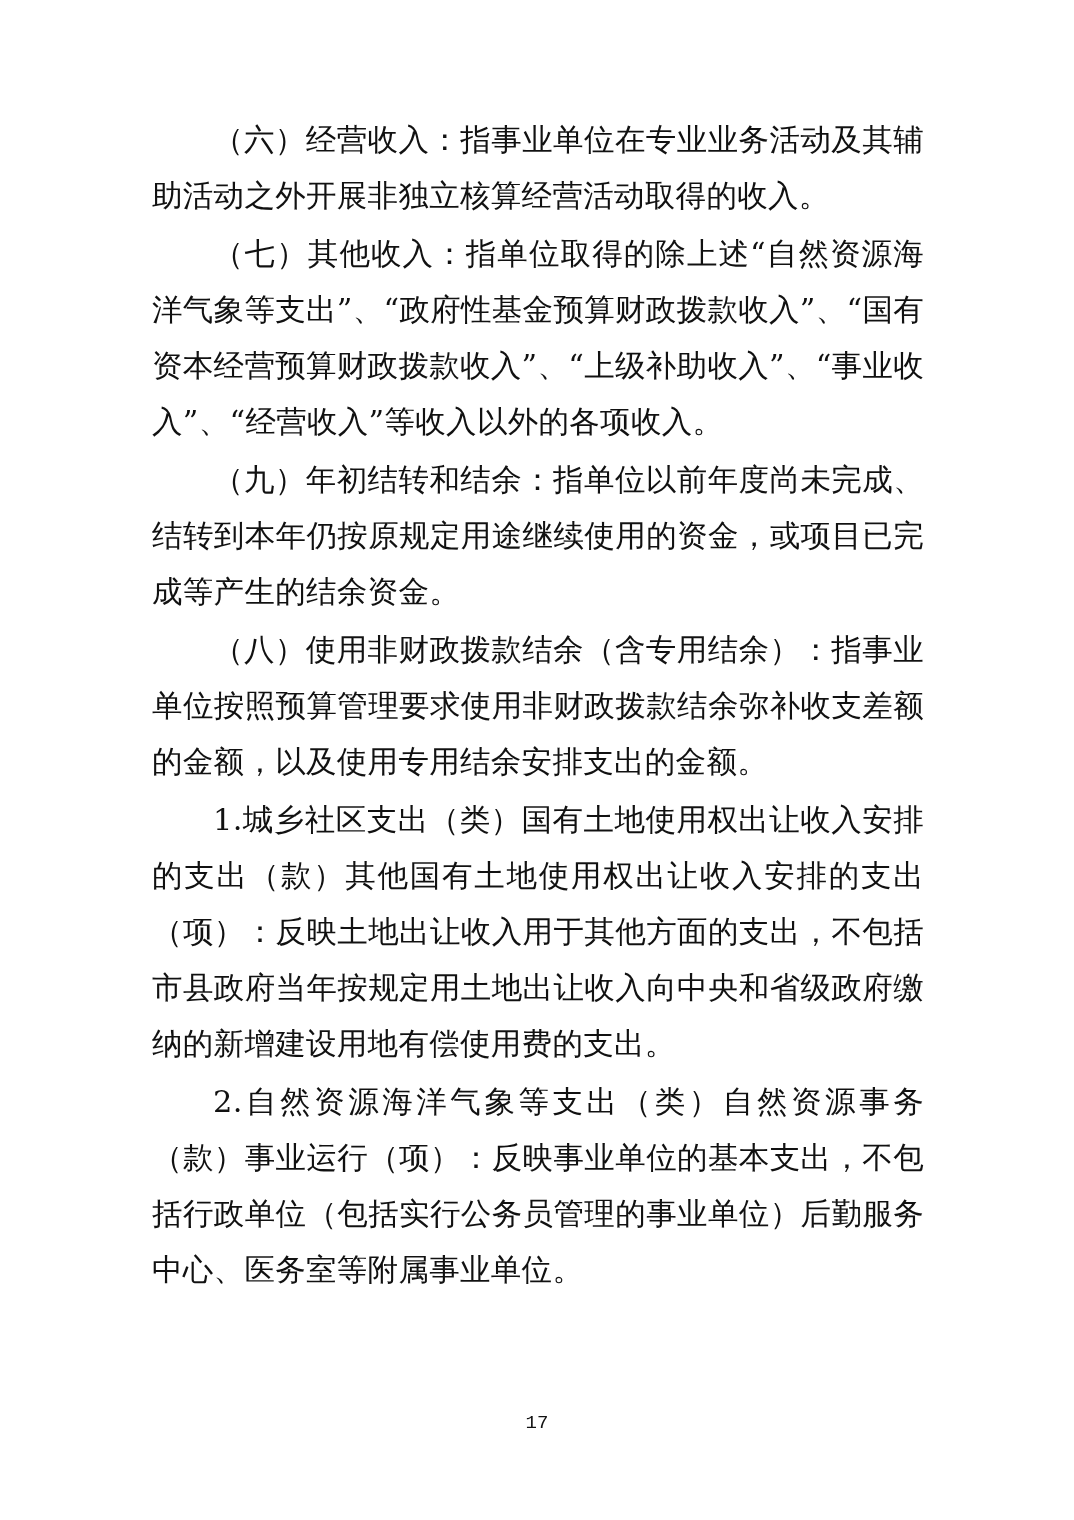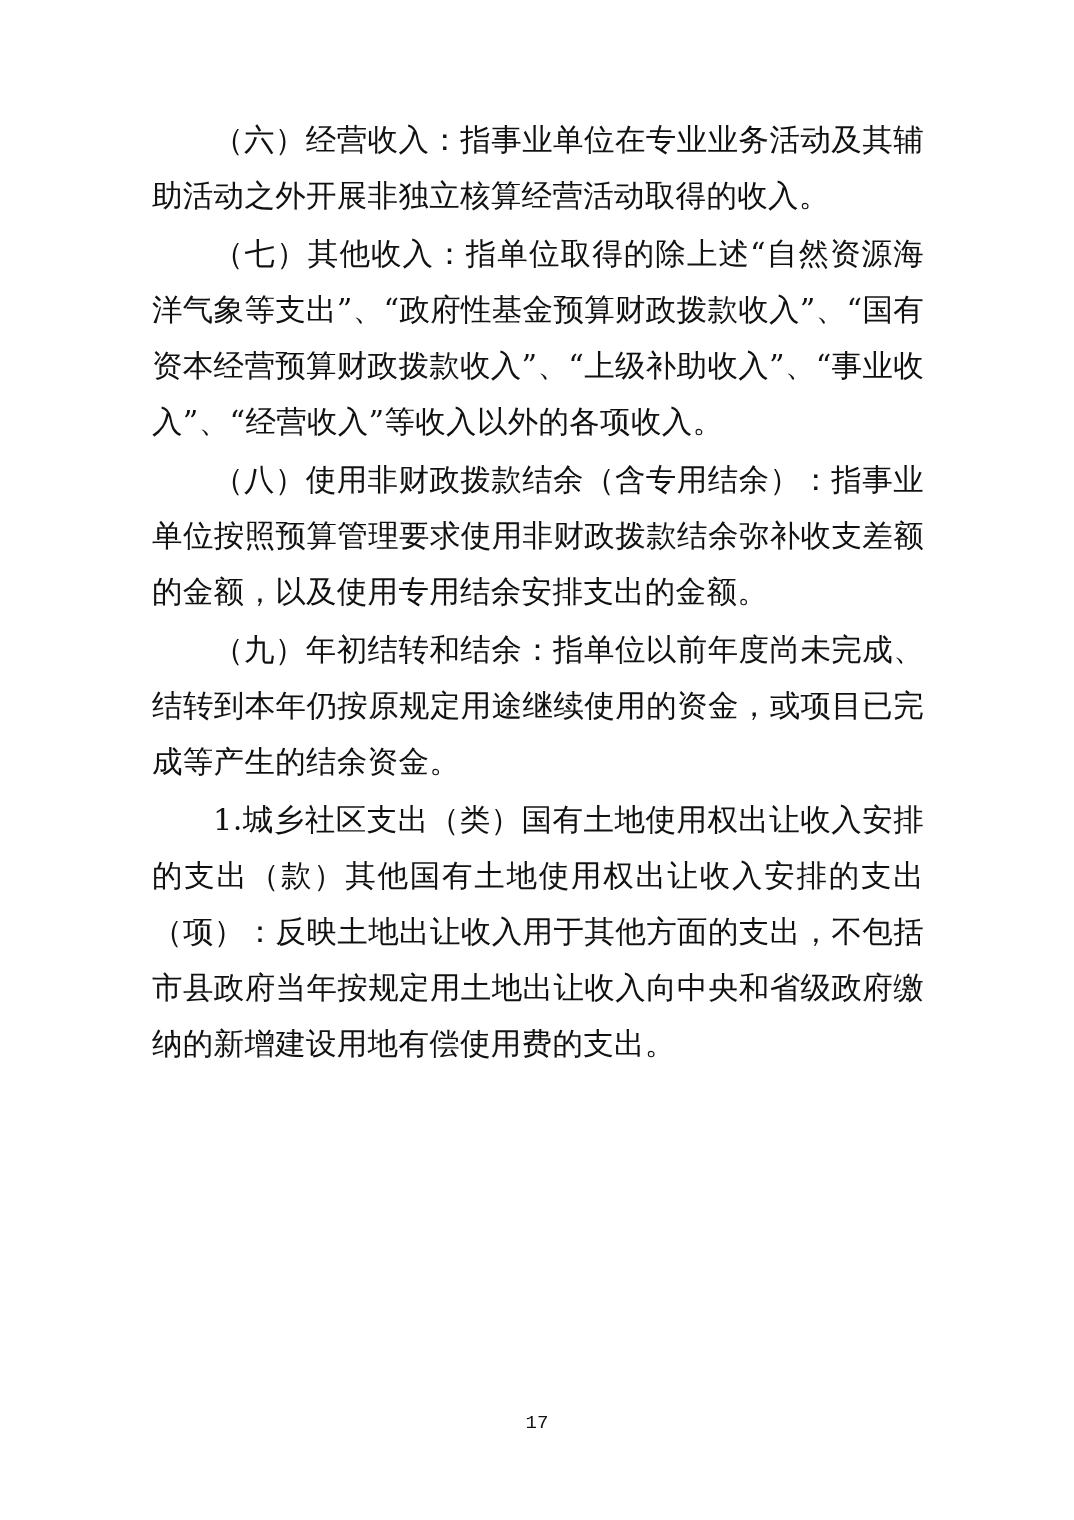--- a/index.html
+++ b/index.html
@@ -48,18 +48,19 @@
     color: #111111;
   }
 </style>
 </head>
 <body>
 
 <div class="page">
   <div class="content">
     <p class="para">（六）经营收入：指事业单位在专业业务活动及其辅助活动之外开展非独立核算经营活动取得的收入。</p>
     <p class="para">（七）其他收入：指单位取得的除上述“自然资源海洋气象等支出”、“政府性基金预算财政拨款收入”、“国有资本经营预算财政拨款收入”、“上级补助收入”、“事业收入”、“经营收入”等收入以外的各项收入。</p>
+    <p class="para">（九）年初结转和结余：指单位以前年度尚未完成、结转到本年仍按原规定用途继续使用的资金，或项目已完成等产生的结余资金。</p>
     <p class="para">（八）使用非财政拨款结余（含专用结余）：指事业单位按照预算管理要求使用非财政拨款结余弥补收支差额的金额，以及使用专用结余安排支出的金额。</p>
-    <p class="para">（九）年初结转和结余：指单位以前年度尚未完成、结转到本年仍按原规定用途继续使用的资金，或项目已完成等产生的结余资金。</p>
     <p class="para">1.城乡社区支出（类）国有土地使用权出让收入安排的支出（款）其他国有土地使用权出让收入安排的支出（项）：反映土地出让收入用于其他方面的支出，不包括市县政府当年按规定用土地出让收入向中央和省级政府缴纳的新增建设用地有偿使用费的支出。</p>
+    <p class="para">2.自然资源海洋气象等支出（类）自然资源事务（款）事业运行（项）：反映事业单位的基本支出，不包括行政单位（包括实行公务员管理的事业单位）后勤服务中心、医务室等附属事业单位。</p>
   </div>
   <div class="footer">17</div>
 </div>
 
 </body></html>

